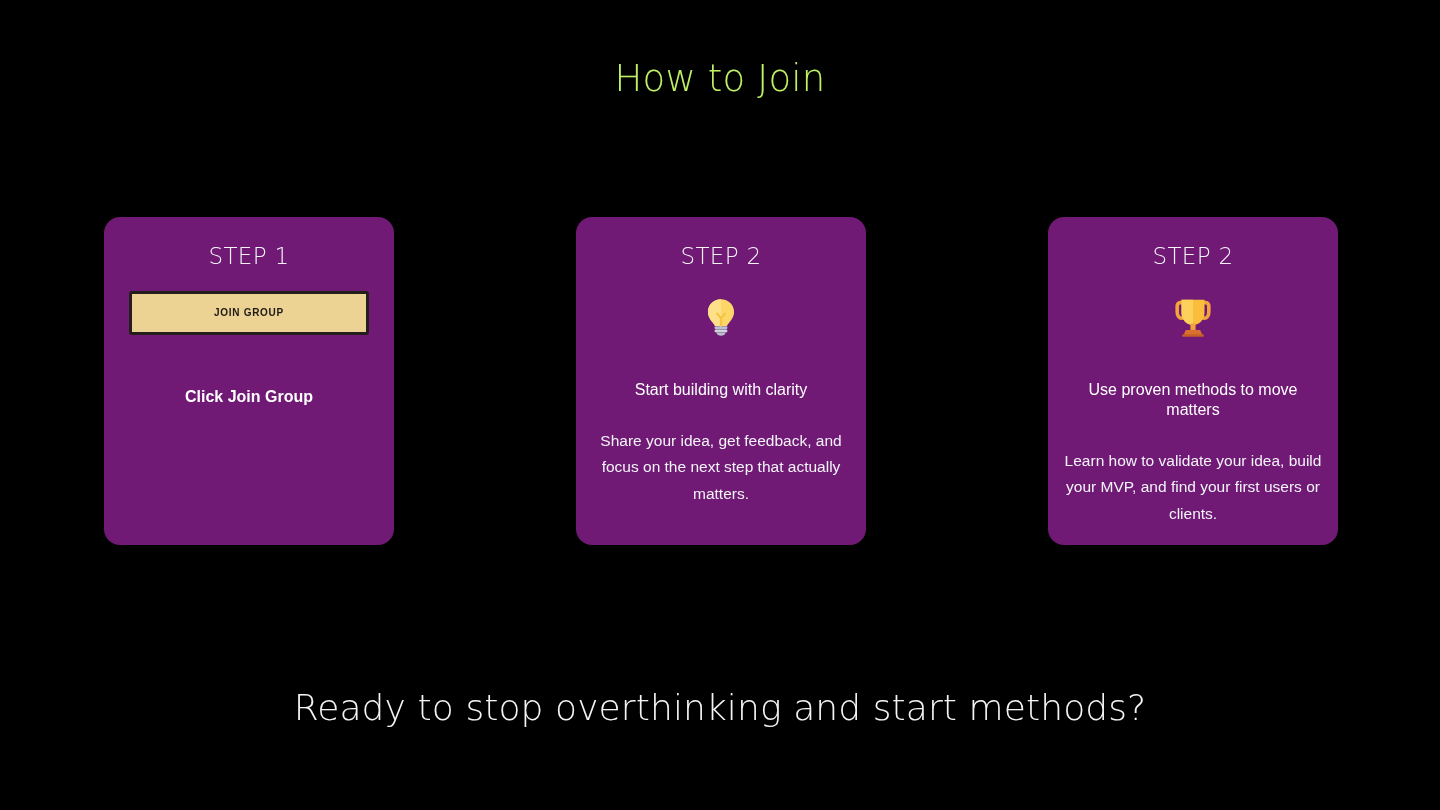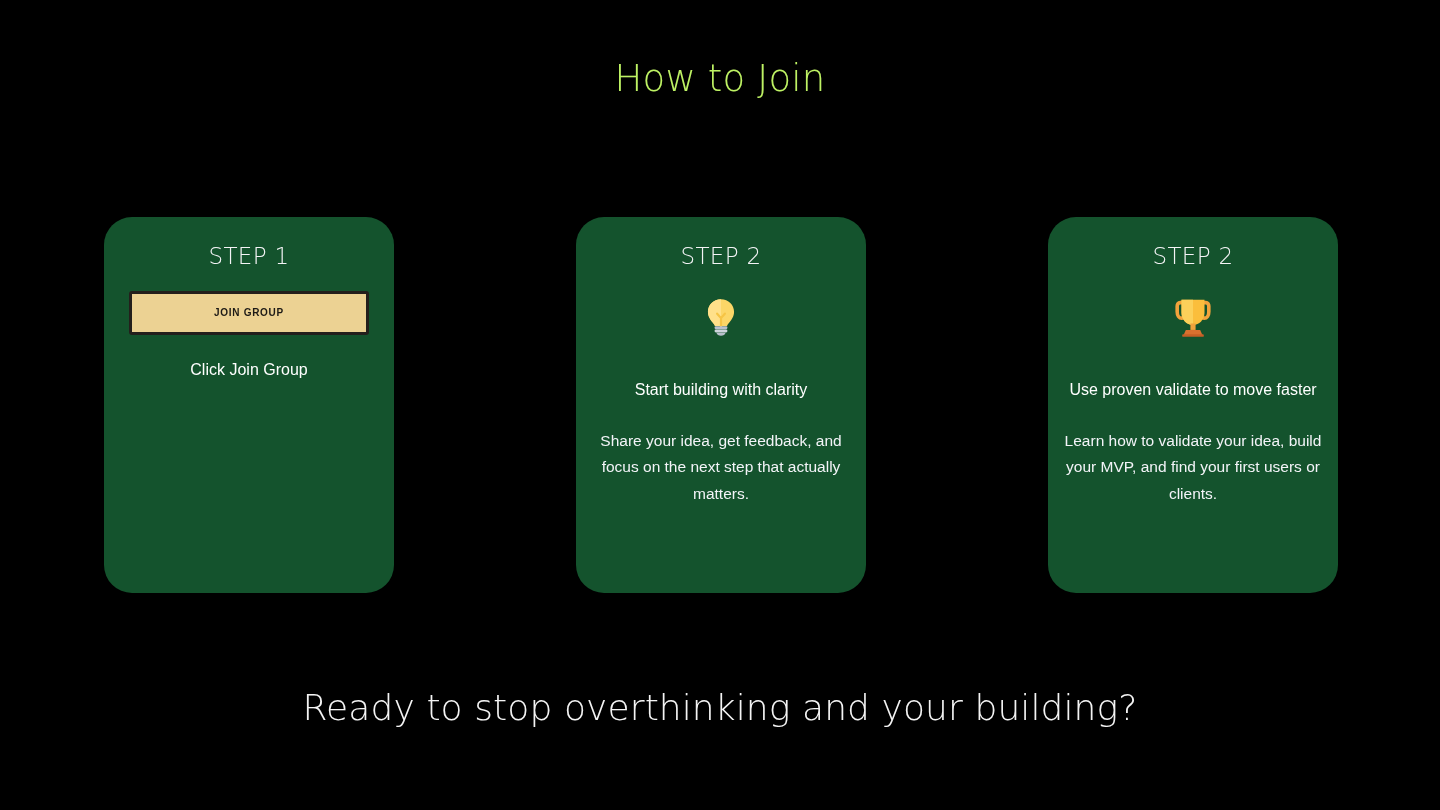--- a/index.html
+++ b/index.html
@@ -44,23 +44,23 @@
     left: 104px;
     width: 1234px;
     height: 376px;
     display: flex;
     justify-content: space-between;
     align-items: stretch;
   }
 
   .step-card {
     width: 290px;
-    height: 376px;
-    background: #14532d;
-    border-radius: 28px;
+    height: 328px;
+    background: #701a75;
+    border-radius: 16px;
     box-sizing: border-box;
     padding: 26px 16px 16px 16px;
     display: flex;
     flex-direction: column;
     align-items: center;
     color: #ffffff;
   }
 
   .step-title {
     font-size: 23px;
@@ -118,21 +118,21 @@
     margin-top: 28px;
     font-size: 15.5px;
     font-weight: 400;
     color: #f3f4f8;
     text-align: center;
     line-height: 1.72;
     width: 262px;
   }
 
   
-  .card-1 .card-headline { margin-top: 25px; }
+  .card-1 .card-headline { margin-top: 52px; font-weight: bold; }
 
   
   .footer-cta {
     position: absolute;
     top: 686px;
     left: 0;
     width: 1440px;
     text-align: center;
     color: #f4f4f4;
     font-size: 36px;
@@ -187,22 +187,22 @@
           <path d="M14 12h8v14c0 4.6-2.2 7.6-5.6 7.6C12.6 33.6 10 30 10 24.6V17c0-2.8 1.6-5 4-5z" fill="none" stroke="#f2a33c" stroke-width="5" stroke-linejoin="round"></path>
           <path d="M50 12h-8v14c0 4.6 2.2 7.6 5.6 7.6 3.8 0 6.4-3.6 6.4-9V17c0-2.8-1.6-5-4-5z" fill="none" stroke="#f2a33c" stroke-width="5" stroke-linejoin="round"></path>
           <path d="M16 8h32v18c0 9.4-7.2 17-16 17s-16-7.6-16-17V8z" fill="#fbbe3c"></path>
           <path d="M16 8h16v35c-8.8 0-16-7.6-16-17V8z" fill="#fcd05a"></path>
           <rect x="28.4" y="41" width="7.2" height="9" fill="#f2a33c"></rect>
           <path d="M22 50h20l3 7H19l3-7z" fill="#d9702f"></path>
           <rect x="17" y="56" width="30" height="3.6" rx="1.2" fill="#c65f26"></rect>
         </svg>
       </div>
 
-      <div class="card-headline">Use proven validate to move faster</div>
+      <div class="card-headline">Use proven methods to move matters</div>
 
       <div class="card-body">Learn how to validate your idea, build your MVP, and find your first users or clients.</div>
     </div>
 
   </div>
 
-  <div class="footer-cta">Ready to stop overthinking and your building?</div>
+  <div class="footer-cta">Ready to stop overthinking and start methods?</div>
 
 </div>
 
 </body></html>

